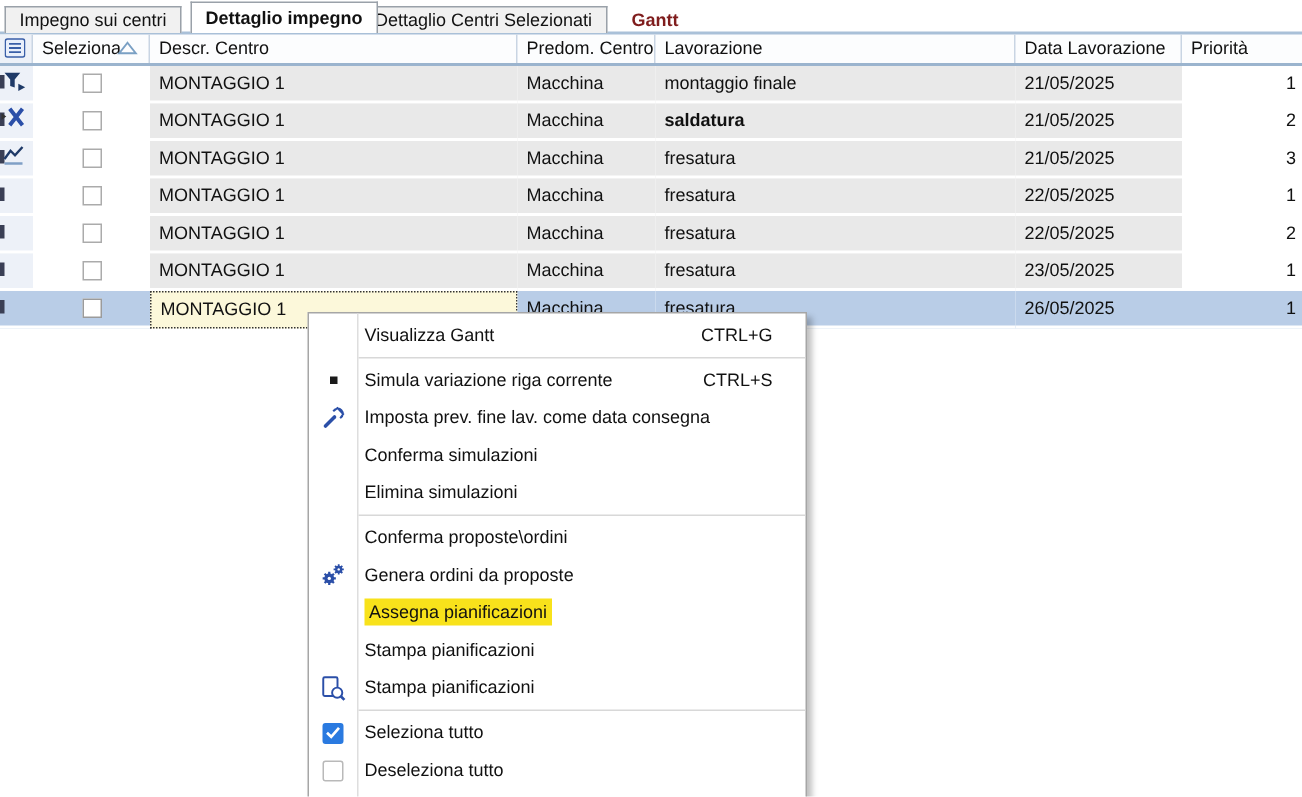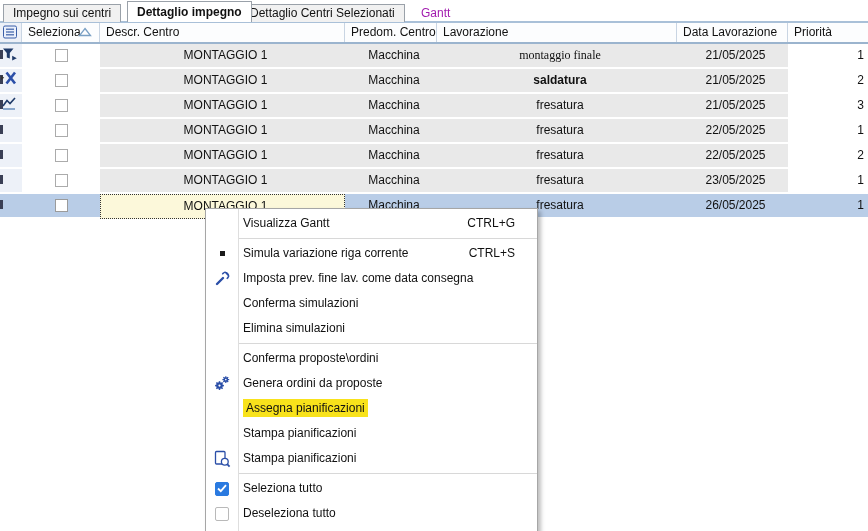--- a/index.html
+++ b/index.html
@@ -7,35 +7,35 @@
        font-family:"Liberation Sans","DejaVu Sans",sans-serif;font-size:12px;color:#111;}
   #stage{position:absolute;inset:0;width:868px;height:531px;overflow:hidden;}
 
   
   .tabbar{position:absolute;left:0;top:0;width:868px;height:22px;background:#fff;}
   .tabbar .rule{position:absolute;left:0;right:0;top:21px;height:1px;background:#a9c0d8;}
   .tab{position:absolute;box-sizing:border-box;padding:0 9px;background:#f1f1f1;
        border:1px solid #9aa1a9;border-bottom:none;line-height:17px;height:18px;top:4px;
        white-space:nowrap;z-index:3;text-align:right;}
   .tab.active{top:1px;height:21px;line-height:20px;background:#fff;font-weight:bold;z-index:4;}
-  .tab.disabled{background:transparent;border:none;color:#a21caf;height:18px;line-height:18px;}
+  .tab.disabled{background:transparent;border:none;color:#7f1d1d;height:18px;line-height:18px;font-weight:bold;}
 
   
   .grid{position:absolute;left:0;top:22px;width:868px;}
   .ghead{display:flex;height:19px;background:#fcfdfe;border-top:1px solid #a9c0d8;
          border-bottom:2px solid #9bb4ce;}
   .ghead .hc{box-sizing:border-box;border-right:1px solid #c9d5e3;padding:2px 0 0 6px;
              white-space:nowrap;overflow:hidden;position:relative;}
   .ghead .hc:last-child{border-right:none;}
   .hc.corner{background:#edf1f8;padding:2px 0 0 3px;}
   .sorticon{position:absolute;right:7px;top:4px;}
 
   .grow{display:flex;height:25px;}
   .gc{box-sizing:border-box;border-bottom:2px solid #fff;line-height:23px;
-      white-space:nowrap;overflow:hidden;padding-left:6px;text-align:center;}
+      white-space:nowrap;overflow:hidden;padding-left:6px;}
   .gc.ind{background:#edf1f8;padding-left:0;}
   .gc.sel{background:#fff;padding-left:0;display:flex;align-items:center;justify-content:center;}
   .gc.gray{background:#e9e9e9;}
   .gc.prio{background:#fff;text-align:right;padding-right:4px;padding-left:0;}
   .grow.selected .gc{background:#b9cde7;}
   .grow.selected .gc.focus{background:#fcf8da;border:1px dotted #333;border-bottom:1px dotted #333;line-height:22px;}
   .cbox{width:13px;height:13px;box-sizing:border-box;border:1px solid #ababab;background:#fff;}
   .grow.selected .cbox{border-color:#9b9b9b;}
 
   
@@ -96,21 +96,21 @@
       <div class="hc" style="width:80px">Priorità</div>
     </div>
     <div id="gbody">
         <div class="grow">
           <div class="gc ind" style="width: 22px;"></div>
           <div class="gc sel" style="width: 78px;">
             <span class="cbox"></span>
           </div>
           <div class="gc gray" style="width: 245px;">MONTAGGIO 1</div>
           <div class="gc gray" style="width: 92px;">Macchina</div>
-          <div class="gc gray" style="width: 240px; font-family: Liberation Serif, serif;">montaggio finale</div>
+          <div class="gc gray" style="width: 240px;">montaggio finale</div>
           <div class="gc gray" style="width: 111px;">21/05/2025</div>
           <div class="gc prio" style="width: 80px;">1</div>
         </div>
         <div class="grow">
           <div class="gc ind" style="width: 22px;"></div>
           <div class="gc sel" style="width: 78px;">
             <span class="cbox"></span>
           </div>
           <div class="gc gray" style="width: 245px;">MONTAGGIO 1</div>
           <div class="gc gray" style="width: 92px;">Macchina</div>

